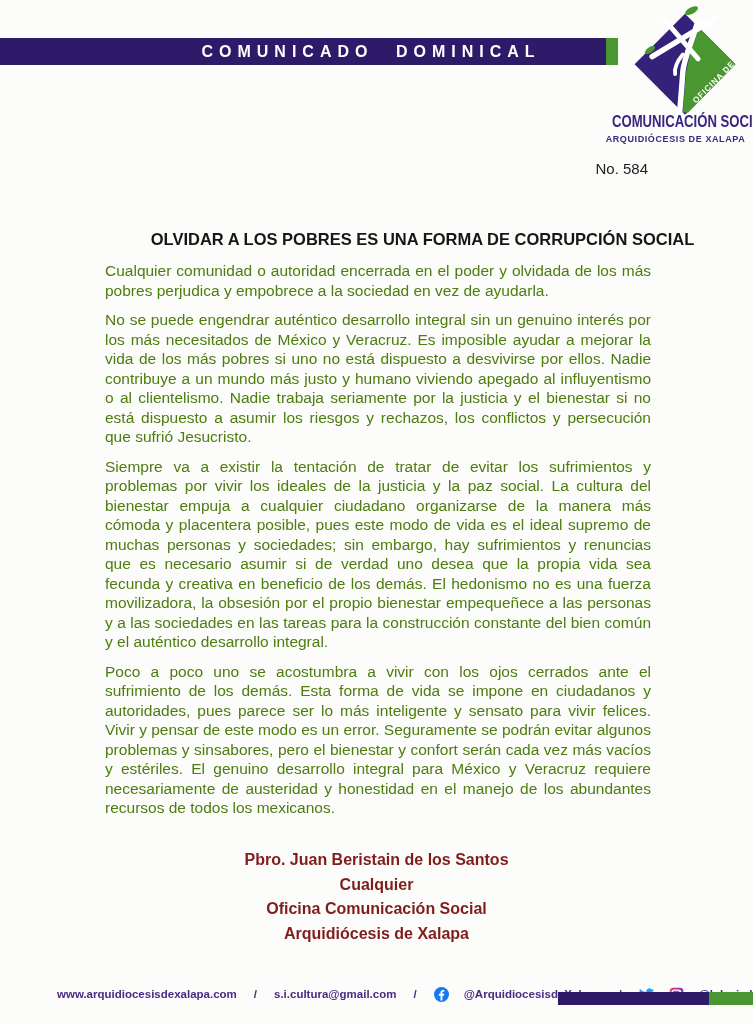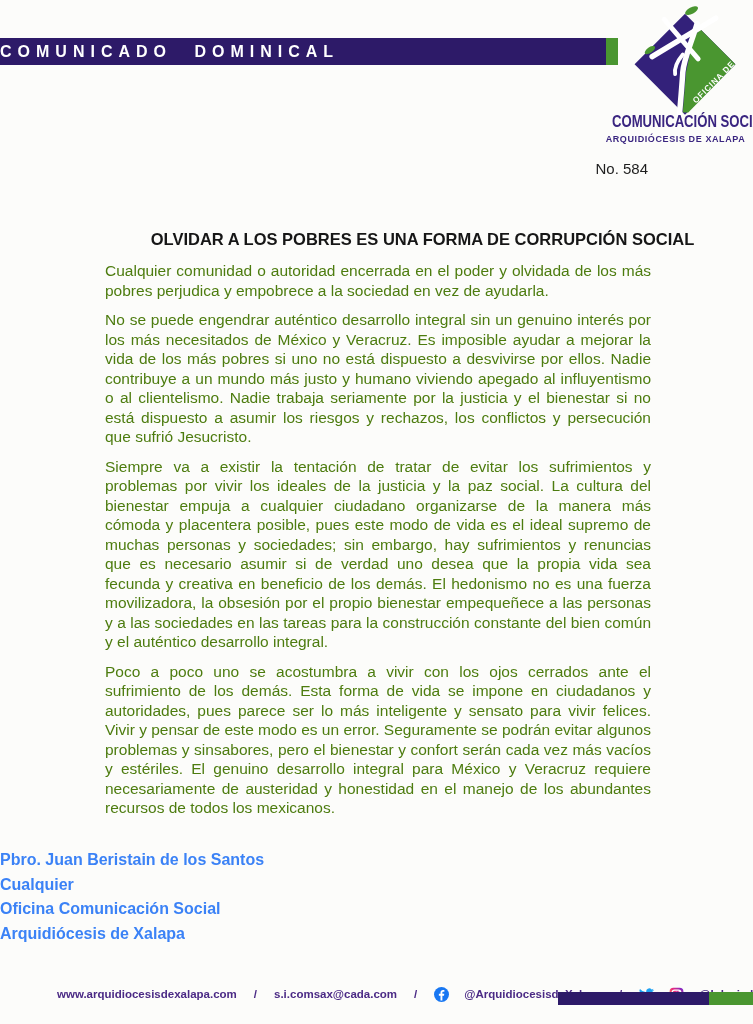--- a/index.html
+++ b/index.html
@@ -10,21 +10,21 @@
     background:#fcfcfa;
     font-family:"Liberation Sans", sans-serif;
     color:#1e1e1e;
     overflow:hidden;
   }
   
   .banner-bar{position:absolute;top:38px;left:0;width:606px;height:27px;background:#2d1a68;}
   .banner-green{position:absolute;top:38px;left:606px;width:12px;height:27px;background:#4a9630;}
   .banner-title{
     position:absolute;top:38px;left:0;width:742px;height:27px;
-    text-align:left;line-height:27px;
+    text-align:center;line-height:27px;
     color:#ffffff;font-size:16px;font-weight:bold;
     letter-spacing:6px;word-spacing:12px;white-space:nowrap;
   }
   
   .logo-mark{position:absolute;top:4px;left:628px;width:114px;height:112px;}
   .logo-title{
     position:absolute;top:113px;left:598px;width:155px;
     text-align:center;color:#3a2580;font-weight:bold;font-size:16px;
     transform:scaleX(.82);transform-origin:center;white-space:nowrap;
   }
@@ -43,22 +43,22 @@
   }
   .doc-body{position:absolute;top:261px;left:105px;width:546px;}
   .doc-body p{
     margin:0 0 10px 0;
     font-size:15.5px;line-height:19.5px;
     text-align:justify;color:#4d7c0f;
   }
   
   .signature{
     position:absolute;top:848px;left:0;width:753px;
-    text-align:left;font-weight:bold;font-size:16px;line-height:24.5px;
-    color:#3b82f6;
+    text-align:center;font-weight:bold;font-size:16px;line-height:24.5px;
+    color:#7f1d1d;
   }
   
   .footer-row{
     position:absolute;top:984px;left:57px;height:20px;
     display:flex;align-items:center;gap:15px;
     color:#4b2a85;font-size:11.5px;font-weight:bold;white-space:nowrap;
   }
   .footer-row a{color:#4b2a85;text-decoration:none;}
   .footer-sep{margin:0 2px;}
   .soc-icon{display:inline-flex;width:15px;height:15px;}
@@ -112,21 +112,21 @@
   <div class="signature">
     <div>Pbro. Juan Beristain de los Santos</div>
     <div>Cualquier</div>
     <div>Oficina Comunicación Social</div>
     <div>Arquidiócesis de Xalapa</div>
   </div>
 
   <div class="footer-row">
     <a href="#">www.arquidiocesisdexalapa.com</a>
     <span class="footer-sep">/</span>
-    <a href="#">s.i.comsax@cada.com</a>
+    <a href="#">s.i.cultura@gmail.com</a>
     <span class="footer-sep">/</span>
     <span class="soc-icon">
       <svg viewBox="0 0 24 24">
         <circle cx="12" cy="12" r="12" fill="#1877f2"></circle>
         <path fill="#ffffff" d="M13.4 21.5v-7.7h2.6l.4-3h-3V8.9c0-.9.3-1.5 1.6-1.5h1.6V4.7c-.3 0-1.2-.1-2.3-.1-2.3 0-3.9 1.4-3.9 4v2.2H7.8v3h2.6v7.7h3z"></path>
       </svg>
     </span>
     <a href="#">@ArquidiocesisdeXalapa</a>
     <span class="footer-sep">/</span>
     <span class="soc-icon">

